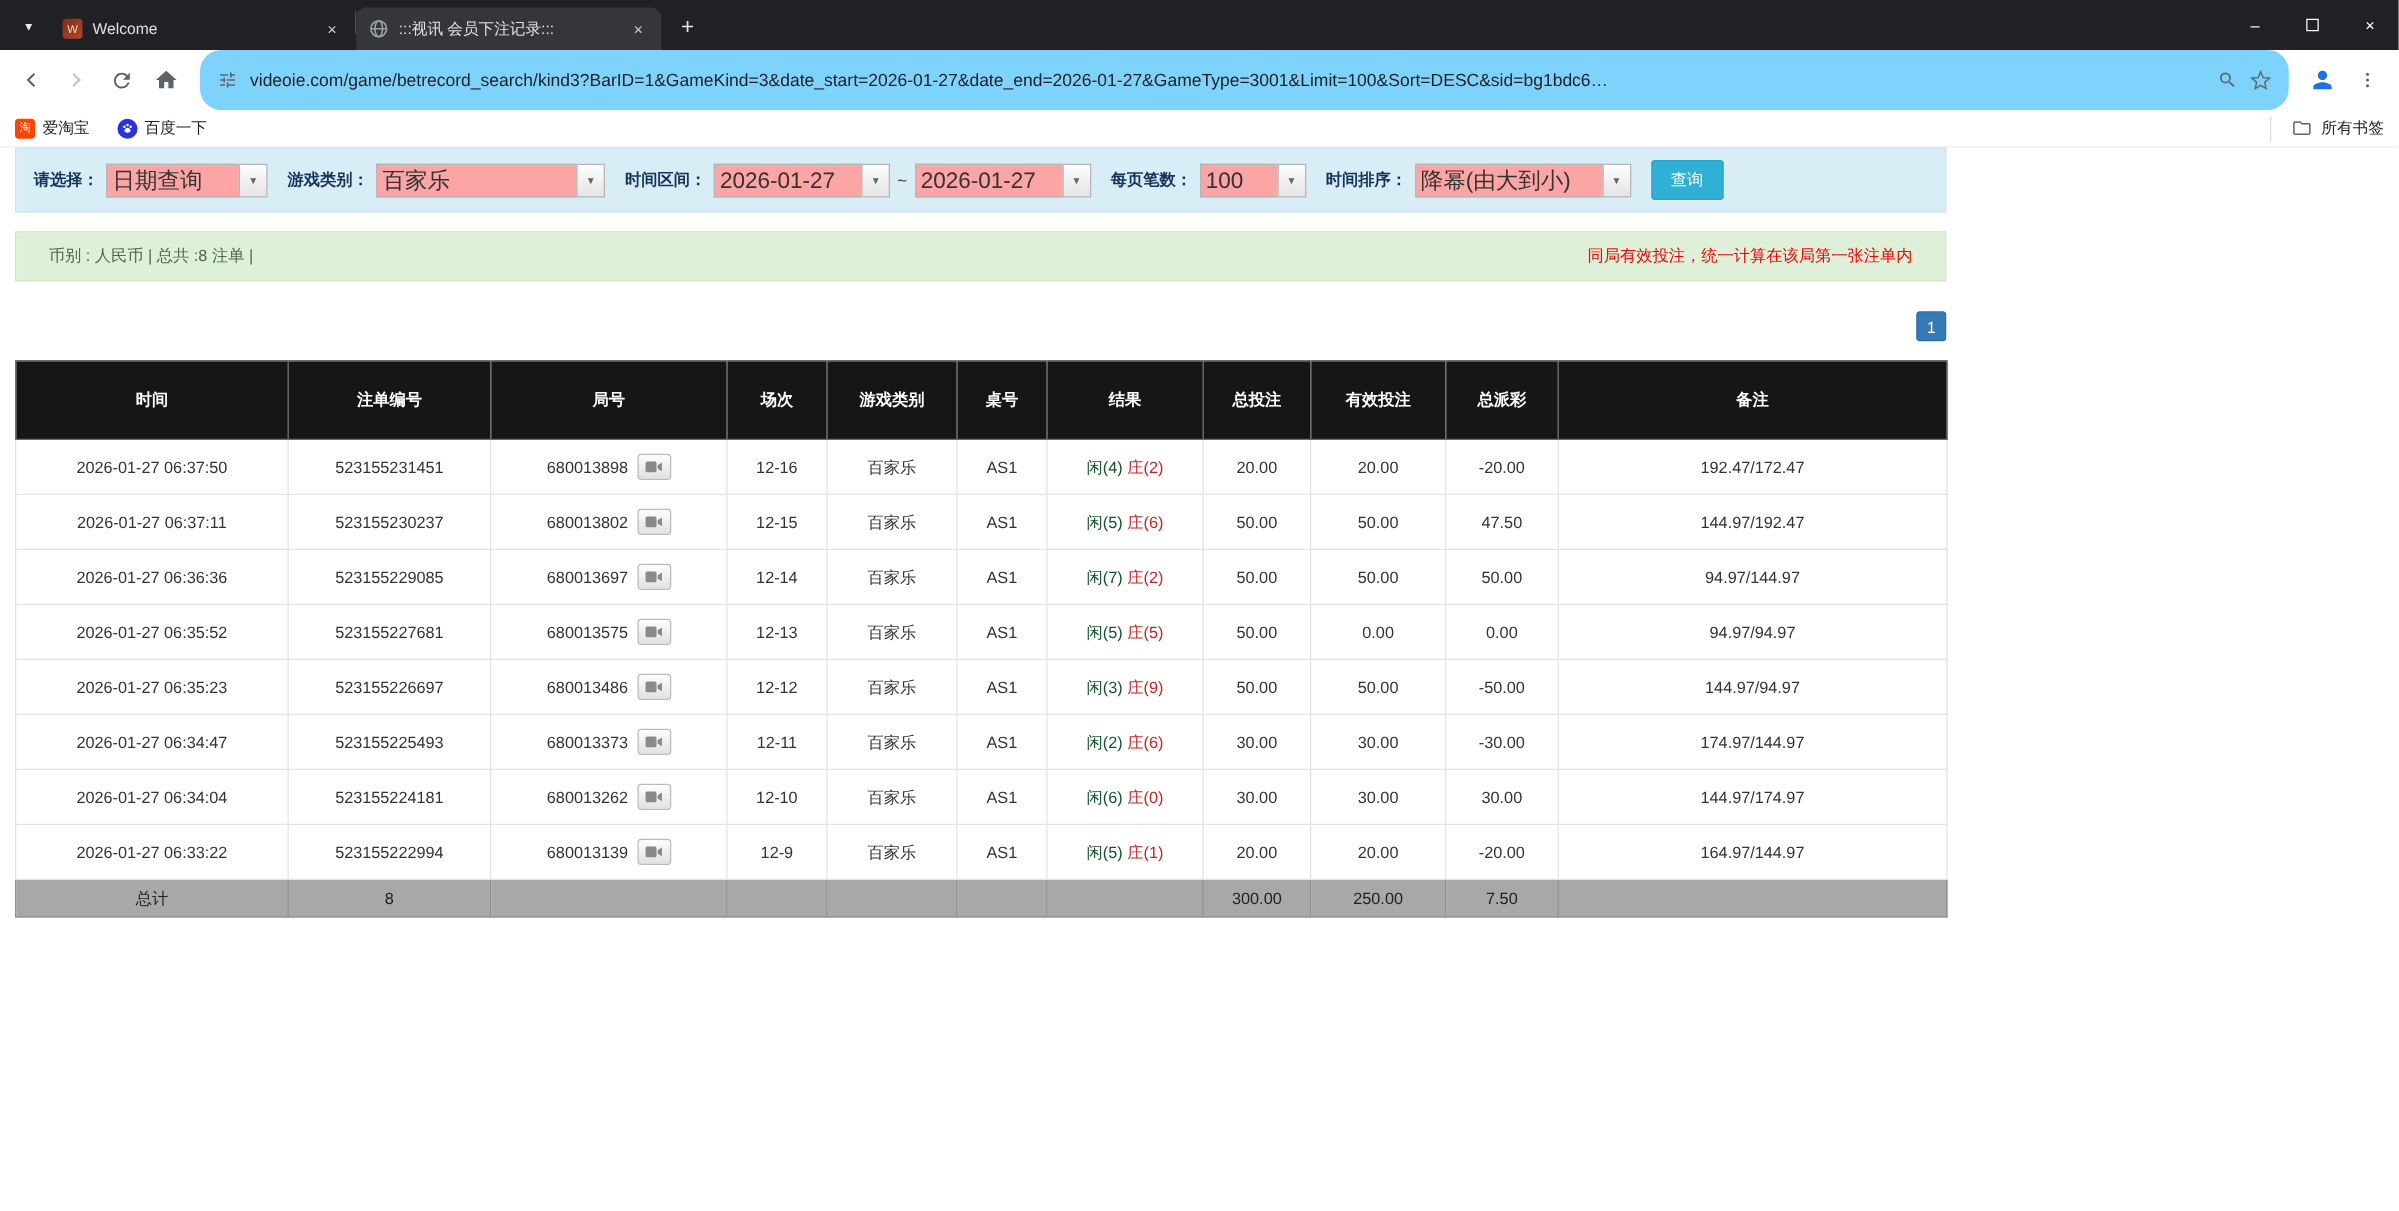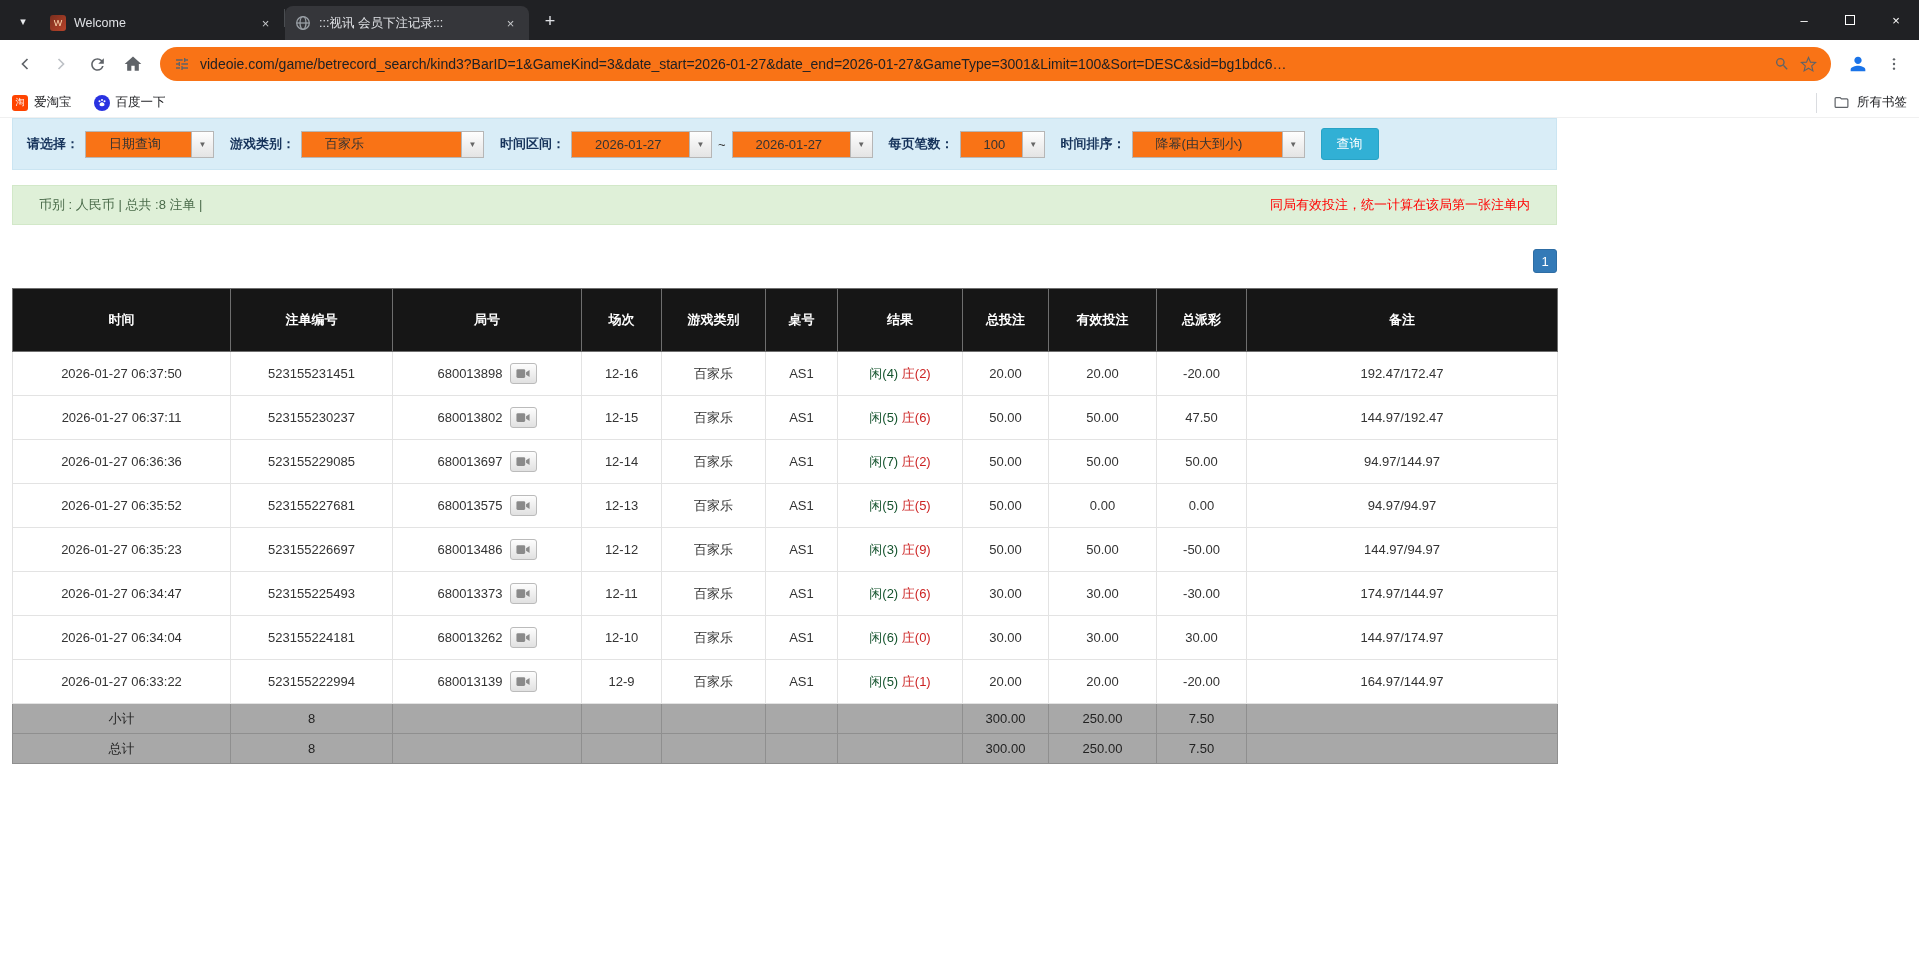--- a/index.html
+++ b/index.html
@@ -24,21 +24,21 @@
     display:flex; align-items:center; justify-content:center; border-radius:50%; }
   .win-controls { position:absolute; right:0; top:0; height:40px; display:flex; }
   .win-btn { width:46px; height:40px; color:#fff; display:flex; align-items:center;
     justify-content:center; font-size:13px; }
   .maxi-box { width:10px; height:10px; border:1px solid #fff; display:inline-block; }
 
   .navbar { height:48px; background:#fff; display:flex; align-items:center; padding:0 8px; gap:2px; }
   .nav-btn { width:34px; height:34px; border-radius:50%; display:flex; align-items:center;
     justify-content:center; color:#5f6368; }
   .nav-btn.disabled { color:#bdc1c6; }
-  .urlbar { flex:1; height:34px; background:#f97316; border-radius:17px; display:flex;
+  .urlbar { flex:1; height:48px; background:#7dd3fc; border-radius:17px; display:flex;
     align-items:center; padding:0 14px; margin:0 8px; gap:10px; }
   .url-text { flex:1; font-size:14px; color:#202124; white-space:nowrap; overflow:hidden; }
   .url-icon { color:#5f6368; display:flex; align-items:center; }
 
   .bookmarks-bar { height:30px; background:#fff; display:flex; align-items:center;
     padding:0 12px; gap:22px; font-size:12.5px; color:#202124; border-bottom:1px solid #f0f0f0; }
   .bookmark { display:flex; align-items:center; gap:6px; }
   .bm-icon { width:16px; height:16px; border-radius:3px; display:flex; align-items:center;
     justify-content:center; color:#fff; font-size:9px; }
   .bm-taobao { background:#ff4400; }
@@ -50,22 +50,22 @@
   
   .content { padding:0 12px; }
   .container { width:1545px; }
   .page-title { font-size:21px; font-weight:normal; color:#333; padding:20px 2px 16px; }
 
   .filter-bar { background:#d9edf7; border:1px solid #cbe5f2; padding:9px 14px;
     display:flex; align-items:center; font-size:13px; }
   .f-label { color:#16335b; font-weight:bold; margin:0 6px 0 16px; white-space:nowrap; }
   .f-label.first { margin-left:0; }
   .combo { display:flex; height:27px; }
-  .combo-input { background:#f97316; border:1px solid #b6b6b6; border-right:none; padding:0 23px;
-    display:flex; align-items:center; font-size:13px; color:#333; white-space:nowrap; }
+  .combo-input { background:#fca5a5; border:1px solid #b6b6b6; border-right:none; padding:0 4px;
+    display:flex; align-items:center; font-size:18px; color:#333; white-space:nowrap; }
   .combo-btn { width:23px; background:linear-gradient(#fefefe,#e4e4e4); border:1px solid #b6b6b6;
     display:flex; align-items:center; justify-content:center; color:#666; font-size:8px; }
   .w-select { width:106px; } .w-game { width:160px; } .w-date { width:118px; }
   .w-limit { width:62px; } .w-sort { width:150px; }
   .range-sep { margin:0 6px; color:#333; }
   .search-btn { background:#31b0d5; color:#fff; border:1px solid #28a3c6; padding:6px 15px;
     font-size:13px; border-radius:3px; margin-left:16px; cursor:pointer; }
 
   .info-bar { background:#dff0d8; border:1px solid #d2e8c8; margin-top:15px; padding:10px 26px;
     font-size:13px; display:flex; justify-content:space-between; align-items:center; }
@@ -491,33 +491,20 @@
       <span class="banker">庄(1)</span>
     </td>
     <td class="blue-link">20.00</td>
     <td>20.00</td>
     <td class="red-val">-20.00</td>
     <td>164.97/144.97</td>
   </tr>
         </tbody>
       <tfoot>
         <tr>
-          <td>小计</td>
-          <td>8</td>
-          <td></td>
-            <td></td>
-          <td></td>
-            <td></td>
-          <td></td>
-          <td>300.00</td>
-          <td>250.00</td>
-          <td>7.50</td>
-          <td></td>
-        </tr>
-        <tr>
           <td>总计</td>
           <td>8</td>
           <td></td>
             <td></td>
           <td></td>
             <td></td>
           <td></td>
           <td>300.00</td>
           <td>250.00</td>
           <td>7.50</td>

